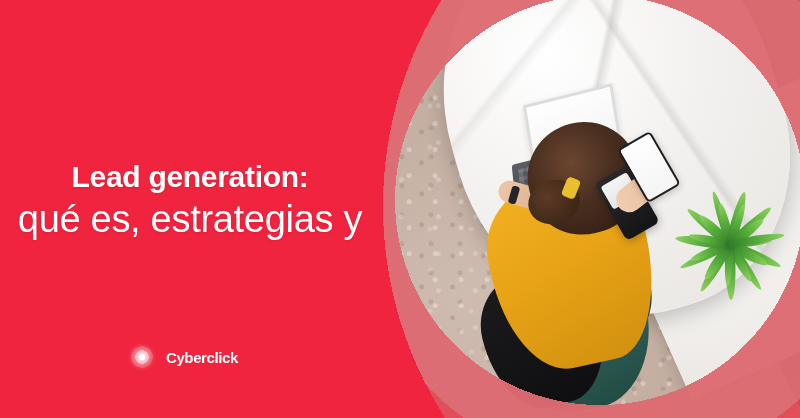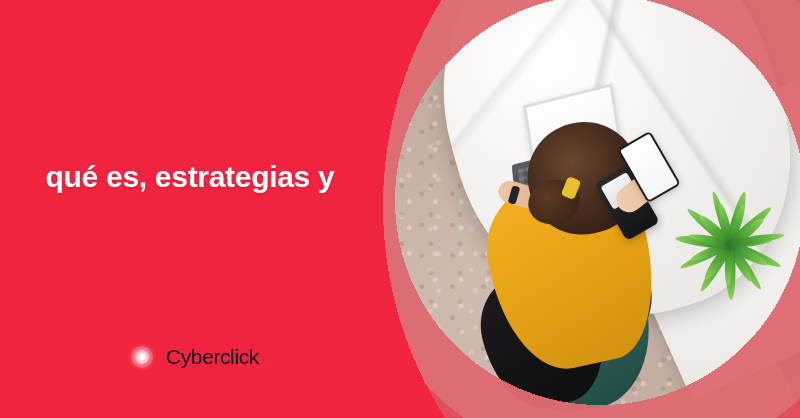--- a/index.html
+++ b/index.html
@@ -340,21 +340,21 @@
     text-align: center;
     color: #ffffff;
     line-height: 1.23;
     letter-spacing: -.3px;
     z-index: 12;
     text-shadow: 0 1px 3px rgba(120,0,16,.18);
   }
   .title-line { display: block; }
   .title-line.l1 { font-size: 30px; font-weight: 700; }
   .title-line.l2,
-  .title-line.l3 { font-size: 30px; font-weight: 700; }
+  .title-line.l3 { font-size: 38px; font-weight: 400; }
 
   
   .logo {
     position: absolute;
     left: 128px;
     top: 343px;
     display: flex;
     align-items: center;
     gap: 10px;
     z-index: 12;
@@ -367,23 +367,23 @@
     background:
       radial-gradient(circle at 50% 50%,
         #ffffff 0%, #ffffff 17%,
         #fbd4da 18%, #f6b6bf 34%,
         #f4818f 35%, #f2596c 54%,
         #f1364f 55%, #f1243f 74%,
         rgba(241,36,63,.55) 75%, rgba(241,36,63,0) 100%);
     flex: 0 0 auto;
   }
   .logo-word {
-    color: #0f172a;
-    font-size: 21px;
-    font-weight: 400;
+    color: #ffffff;
+    font-size: 15px;
+    font-weight: 700;
     letter-spacing: -.4px;
   }
 </style>
 </head>
 <body>
 
 <div class="banner">
 
   <div class="photo-layer">
     <div class="photo">
@@ -495,20 +495,21 @@
           <span class="leaf" style="transform: rotate(317.909deg); width: 57px; height: 9px;"></span>
           <span class="leaf" style="transform: rotate(322.273deg); width: 44px; height: 10px;"></span>
           <span class="leaf" style="transform: rotate(350.636deg); width: 57px; height: 8px;"></span>
         </div>
     </div>
   </div>
 
   <div class="red-panel"></div>
 
   <h1 class="title">
+    <span class="title-line l1">Lead generation:</span>
     <span class="title-line l2">qué es, estrategias y</span>
   </h1>
 
   <div class="logo">
     <span class="logo-mark"></span>
     <span class="logo-word">Cyberclick</span>
   </div>
 
 </div>
 

